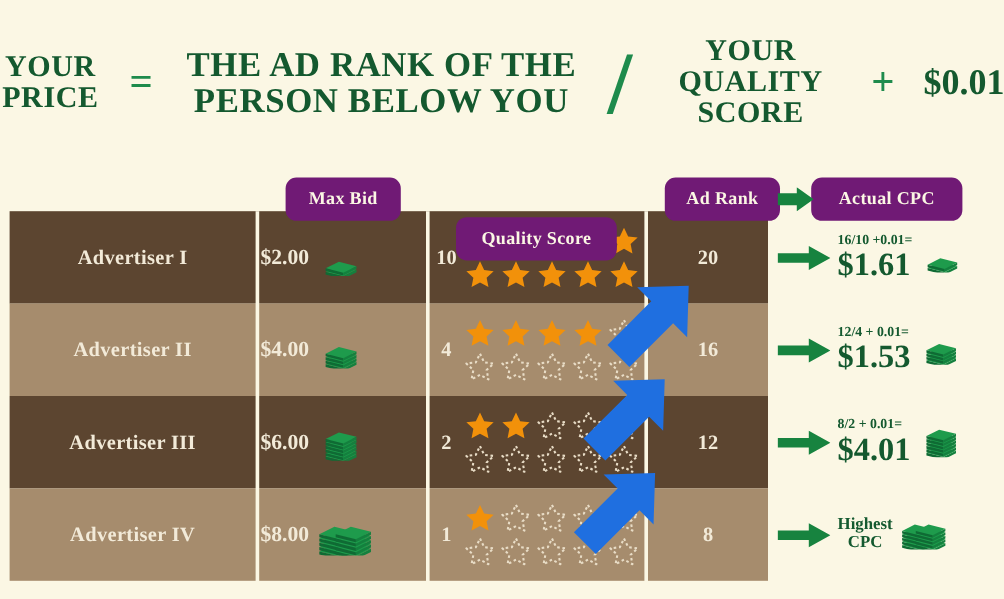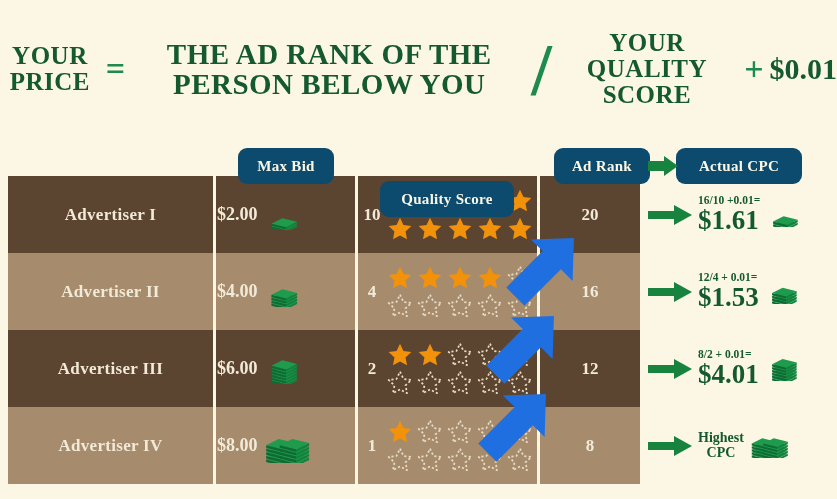--- a/index.html
+++ b/index.html
@@ -8,21 +8,21 @@
     background:#FBF7E4;
     font-family:"Liberation Serif", serif;
     position:relative;
   }
   .stage{position:absolute;left:0;top:0;width:837px;height:499px;}
 
   
   .headline{
     position:absolute;left:0;top:14px;width:837px;height:110px;
     display:flex;align-items:center;justify-content:center;
-    gap:4px;
+    gap:22px;
   }
   .hl-term{
     color:#14592F;
     font-weight:bold;
     text-align:center;
     letter-spacing:.5px;
     line-height:1.04;
     text-transform:uppercase;
   }
   .hl-small{font-size:25px;}
@@ -32,21 +32,21 @@
     padding:0 2px;
   }
   .hl-slash{
     color:#1E8B4C;font-weight:bold;font-size:74px;line-height:.78;
     transform:translateY(2px);
   }
   .hl-amt{color:#14592F;font-weight:bold;font-size:30px;}
 
   
   .pill{
-    position:absolute;background:#0c4a6e;color:#FBF7E4;
+    position:absolute;background:#701a75;color:#FBF7E4;
     border-radius:9px;font-weight:bold;font-size:15px;
     display:flex;align-items:center;justify-content:center;
     height:36px;letter-spacing:.3px;
     z-index:5;
   }
   #pill-maxbid{left:238px;top:148px;width:96px;}
   #pill-quality{left:380px;top:148px;width:134px;margin-top:33px;}
   #pill-adrank{left:554px;top:148px;width:96px;}
   #pill-cpc{left:676px;top:148px;width:126px;}
   .pill-arrow{

